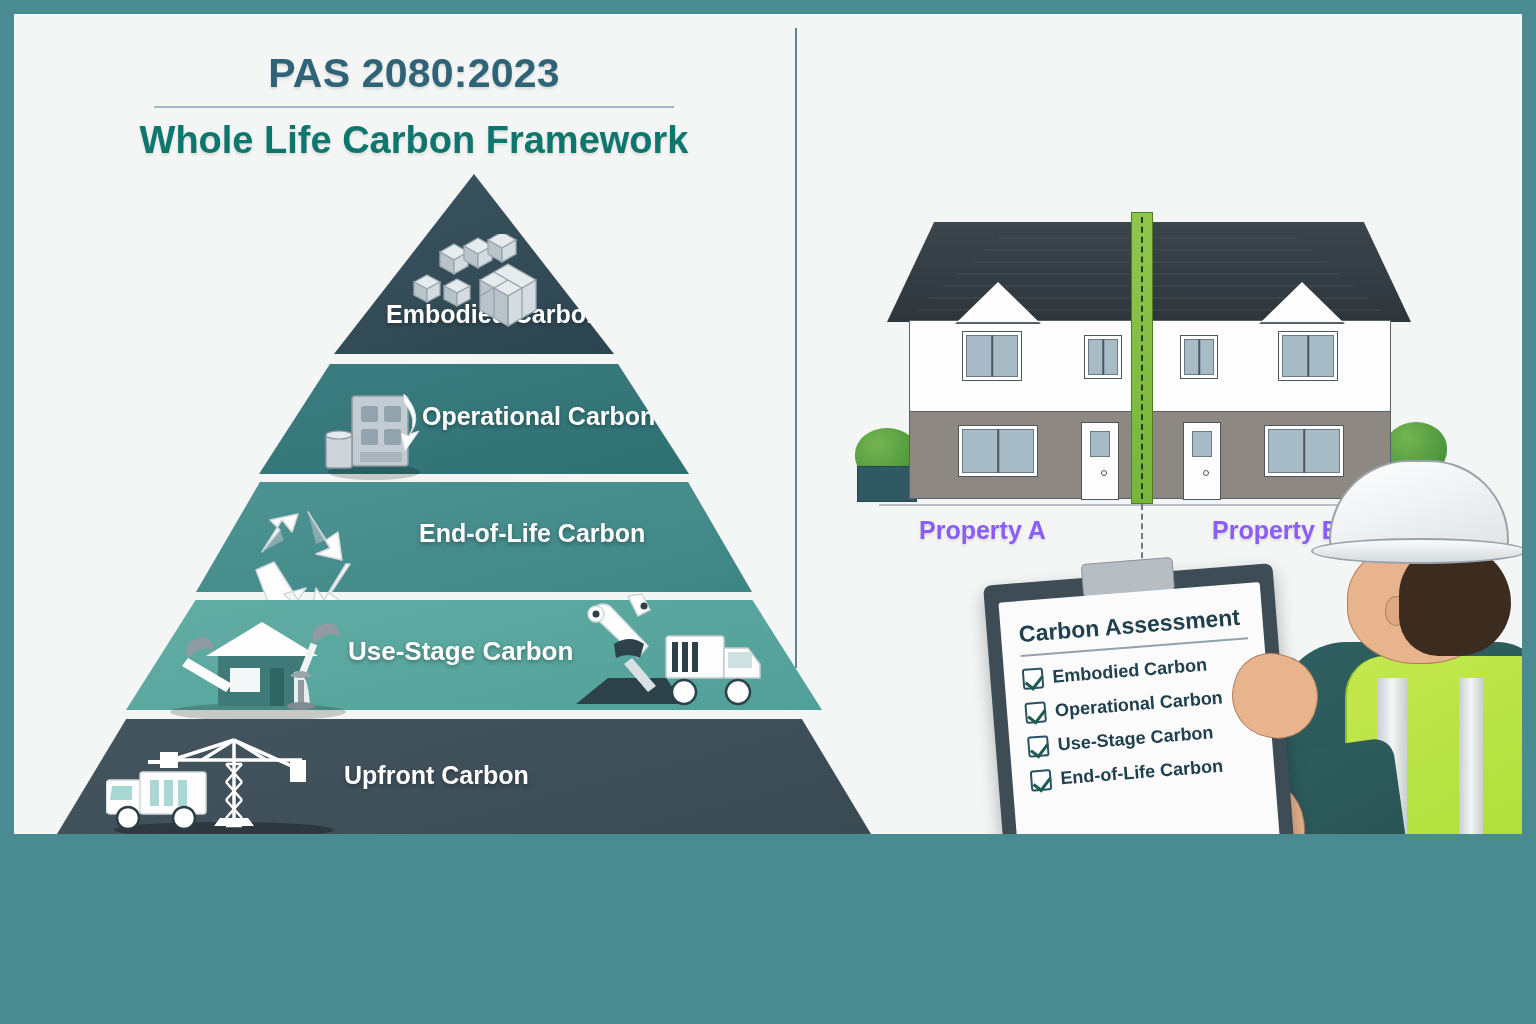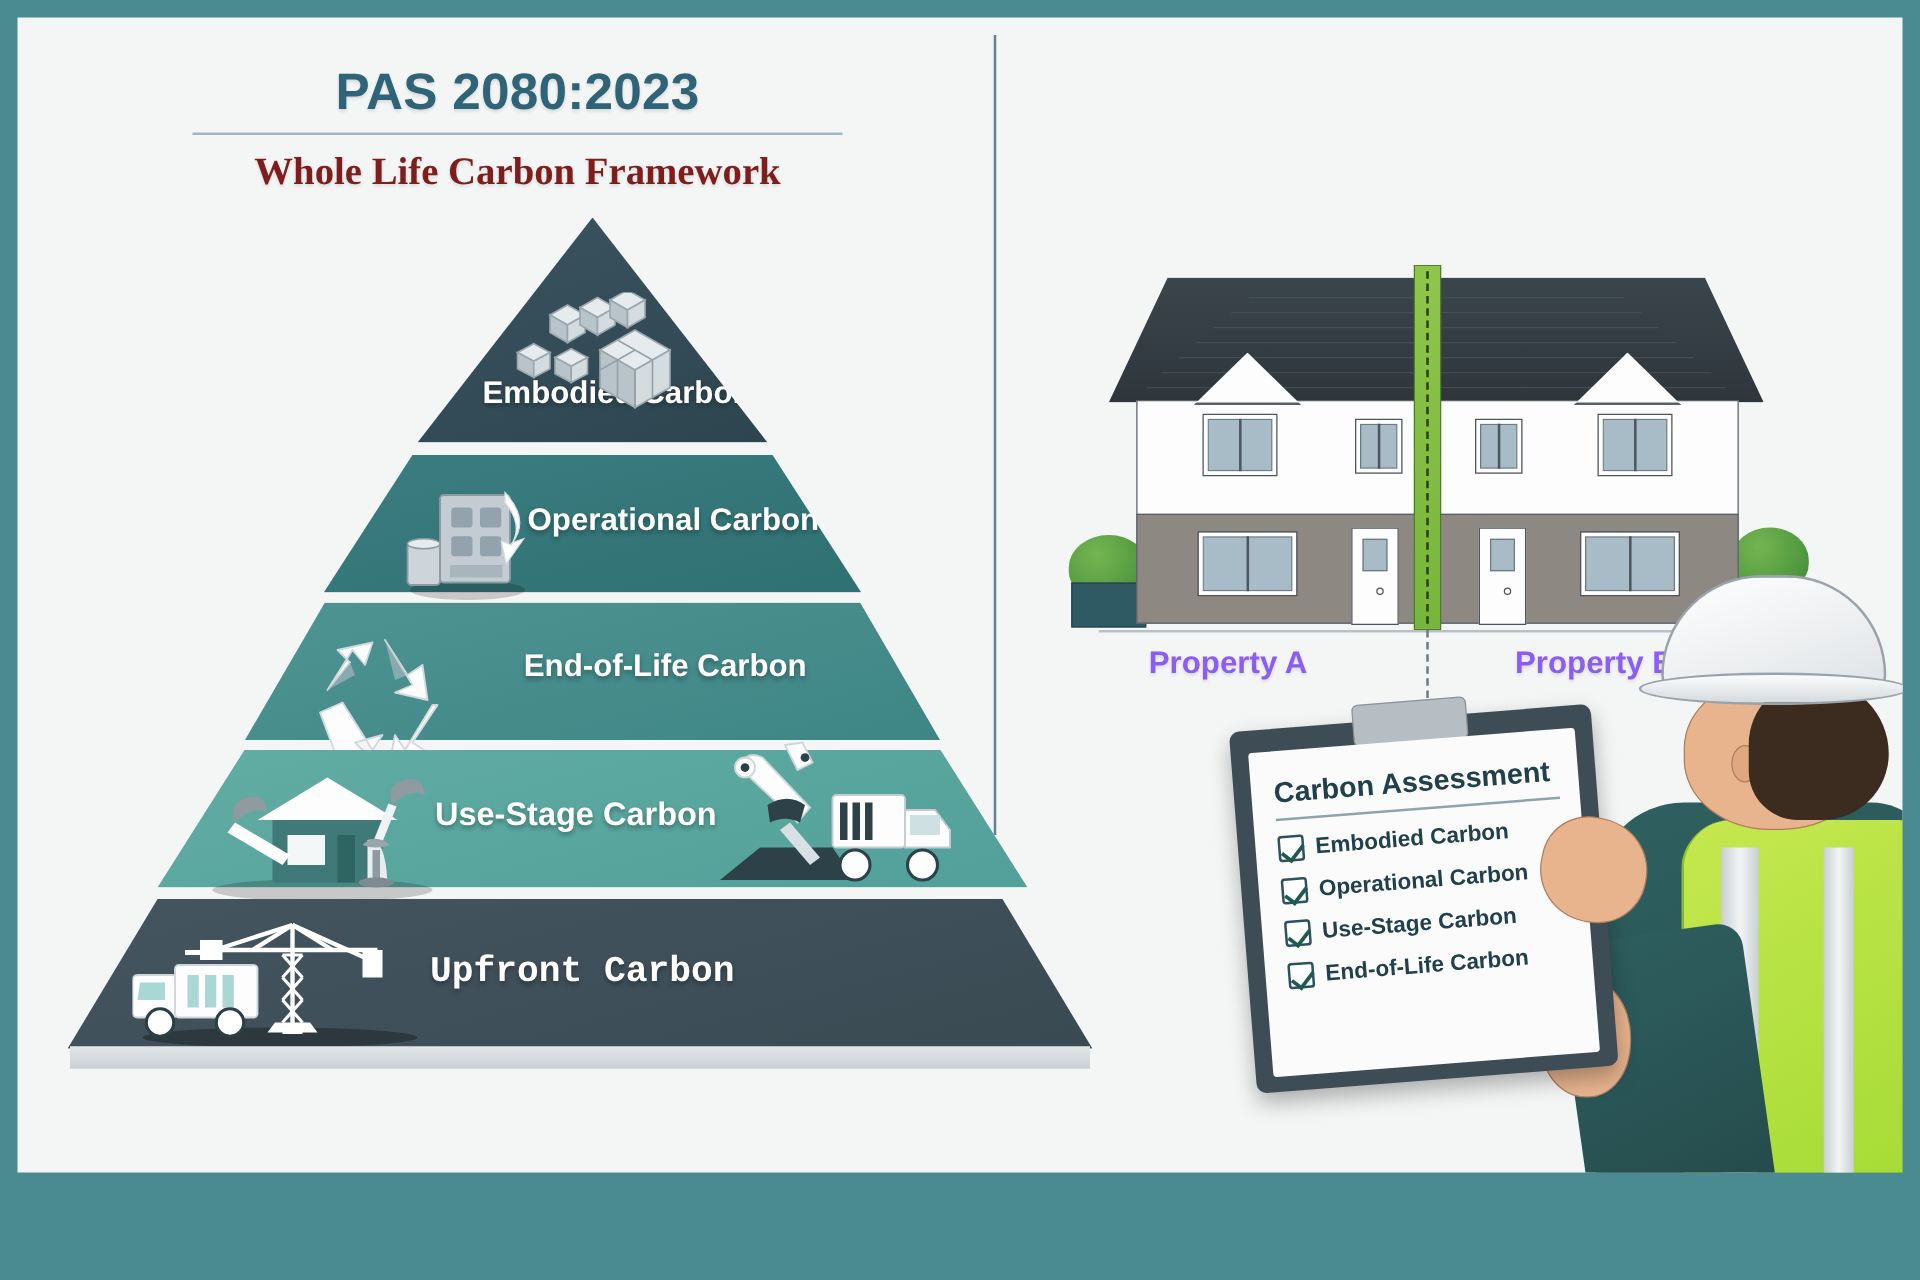--- a/index.html
+++ b/index.html
@@ -5,21 +5,21 @@
   * { box-sizing: border-box; margin: 0; padding: 0; }
   html, body {
     width: 1536px; height: 1024px;
     background: #4a8b91;
     font-family: "Liberation Sans", sans-serif;
     overflow: hidden;
   }
   #canvas {
     position: absolute;
     left: 14px; top: 14px;
-    width: 1508px; height: 924px;
+    width: 1508px; height: 820px;
     background: #f4f5f5;
     overflow: hidden;
   }
 
   
   .panel-divider {
     position: absolute;
     left: 781px; top: 14px;
     width: 2px; height: 640px;
     background: #46707f;
@@ -29,22 +29,22 @@
   
   .title-block { position: absolute; text-align: center; }
   .title-main {
     font-size: 41px; font-weight: bold; letter-spacing: .2px;
     color: #2f6377; text-shadow: 0 2px 3px rgba(0,0,0,.13);
   }
   .title-rule {
     height: 2px; background: #9fb8c2; margin: 9px auto 0;
   }
   .title-sub {
-    font-size: 31px; font-weight: bold; color: #7f1d1d;
-    margin-top: 11px; text-shadow: 0 2px 3px rgba(0,0,0,.12); font-family: Liberation Serif, serif;
+    font-size: 38px; font-weight: bold; color: #0f766e;
+    margin-top: 11px; text-shadow: 0 2px 3px rgba(0,0,0,.12);
   }
 
   #left-title  { left: 80px;  top: 36px; width: 640px; }
   #left-title .title-rule { width: 520px; }
   #right-title { left: 820px; top: 36px; width: 640px; }
   #right-title .title-rule { width: 600px; margin-top: 12px; }
 
   
   #pyramid { position: absolute; left: 40px; top: 160px; width: 820px; height: 700px; }
   .ptier {
@@ -73,21 +73,21 @@
   #tier2 .tier-label { left:223px; top:37px; font-size:25px; }
 
   #tier3 { left:72px; top:426px; width:696px; height:110px;
            background: linear-gradient(165deg,#62ada4,#51a099);
            clip-path: polygon(10% 0%, 90% 0%, 100% 100%, 0% 100%); }
   #tier3 .tier-label { left:222px; top:36px; font-size:26px; }
 
   #tier4 { left:0px; top:545px; width:820px; height:120px;
            background: linear-gradient(165deg,#455560,#3a4a53);
            clip-path: polygon(8.8% 0%, 91.2% 0%, 100% 100%, 0% 100%); }
-  #tier4 .tier-label { left:290px; top:42px; font-size:29px;font-family:Liberation Mono, monospace; }
+  #tier4 .tier-label { left:290px; top:42px; font-size:25px; }
 
   #pyr-base {
     position:absolute; left:2px; top:663px; width:816px; height:18px;
     background: linear-gradient(180deg,#e2e6e8,#c9d0d4);
   }
 
   
   .illu { position: absolute; pointer-events: none; }
 
   

